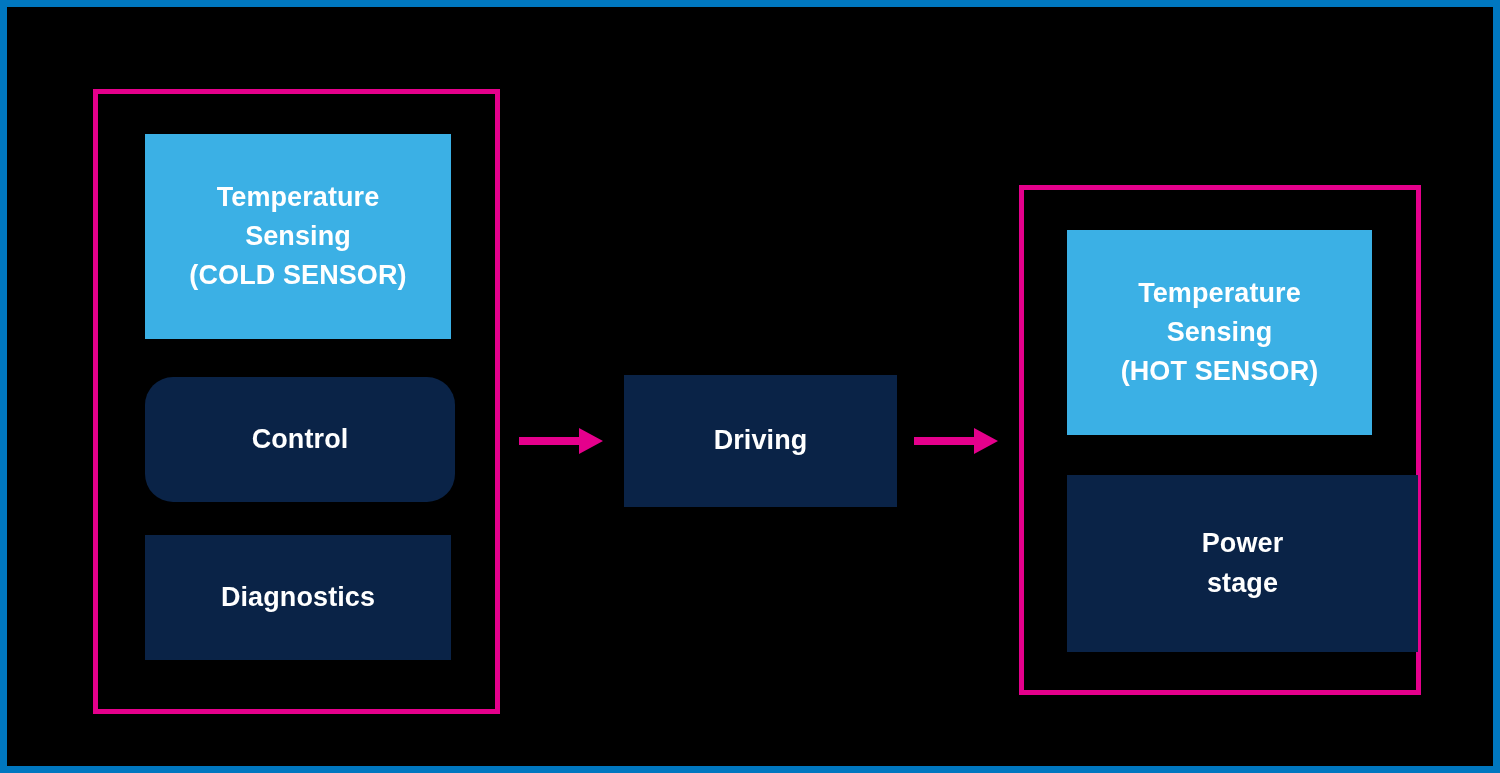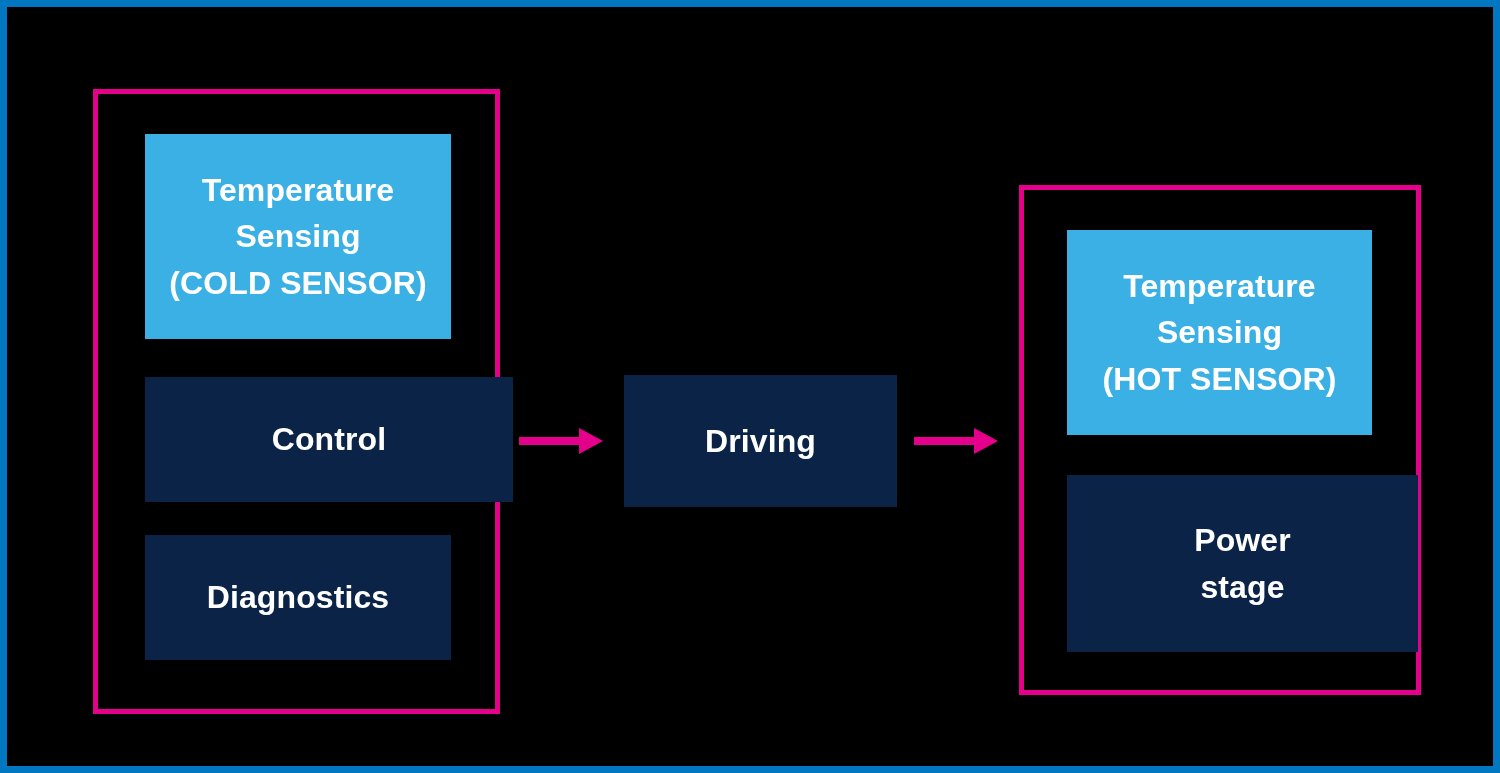--- a/index.html
+++ b/index.html
@@ -45,21 +45,21 @@
   
   .block {
     position: absolute;
     box-sizing: border-box;
     display: flex;
     align-items: center;
     justify-content: center;
     text-align: center;
     color: #FFFFFF;
     font-weight: bold;
-    font-size: 32px;
+    font-size: 27px;
     line-height: 1.45;
     letter-spacing: 0.1px;
     padding: 4px 20px;
     white-space: pre-line;
   }
   .block.sensor {
     background: #3BB0E5;
   }
   .block.unit {
     background: #0A2347;
@@ -67,22 +67,23 @@
 
   #block-cold-sensor {
     left: 138px;
     top: 127px;
     width: 306px;
     height: 205px;
   }
   #block-control {
     left: 138px;
     top: 370px;
-    width: 368px;
+    width: 310px;
     height: 125px;
+    border-radius: 28px;
   }
   #block-diagnostics {
     left: 138px;
     top: 528px;
     width: 306px;
     height: 125px;
   }
   #block-driving {
     left: 617px;
     top: 368px;

